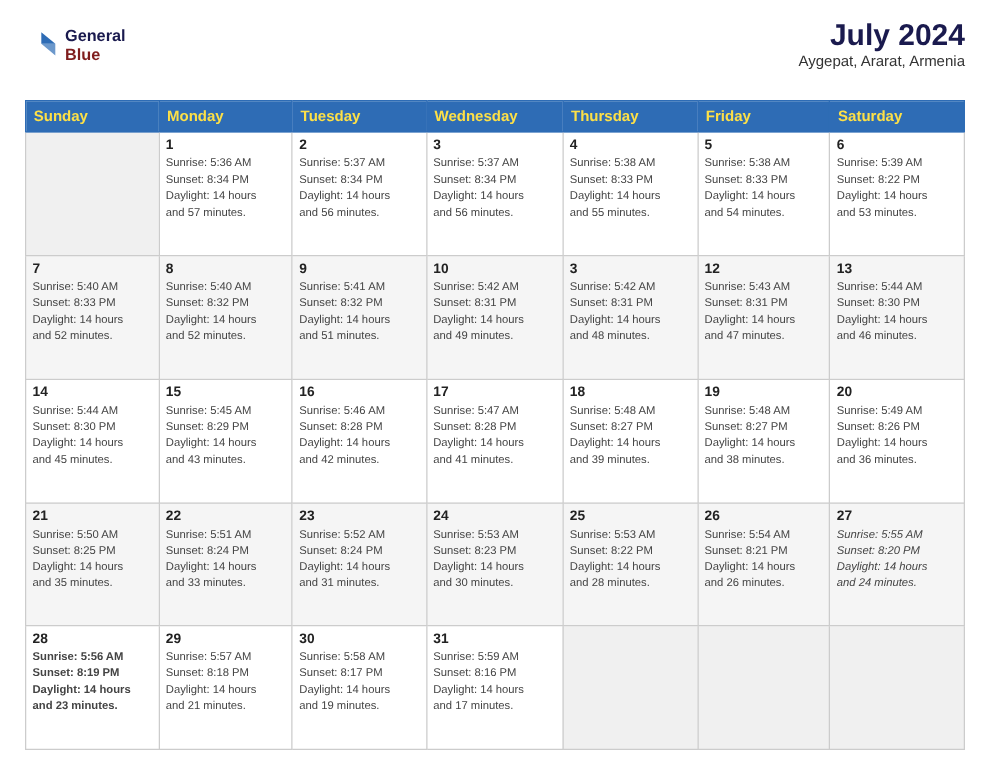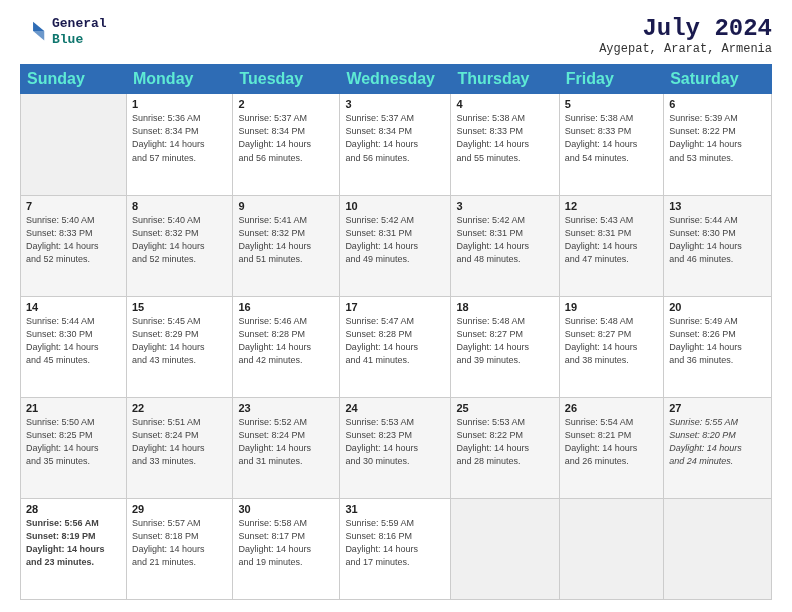--- a/index.html
+++ b/index.html
@@ -13,36 +13,35 @@
     .page {
       width: 792px;
       height: 612px;
       padding: 16px 20px 12px 20px;
       display: flex;
       flex-direction: column;
     }
     .header {
       display: flex;
       justify-content: space-between;
-      align-items: flex-start;
-      margin-bottom: 8px;
-      font-family: Liberation Mono, monospace;
+      align-items: center;
+      margin-bottom: 24px;
     }
     .logo {
       display: flex;
       align-items: center;
       gap: 4px;
     }
     .logo-text {
       font-size: 13px;
       font-weight: bold;
       color: #1a1a4e;
       line-height: 1.2;
     }
-    .logo-blue { color: #0f766e; }
+    .logo-blue { color: #7f1d1d; }
     .logo-icon {
       width: 28px;
       height: 28px;
     }
     .title-block {
       text-align: right;
     }
     .main-title {
       font-size: 24px;
       font-weight: bold;
@@ -53,22 +52,22 @@
       font-size: 12px;
       color: #333;
     }
     .calendar {
       width: 100%;
       border-collapse: collapse;
       flex: 1;
     }
     .calendar th {
       background-color: #2e6cb5;
-      color: #5eead4;
-      font-size: 16px;
+      color: #fde047;
+      font-size: 12px;
       font-weight: bold;
       padding: 5px 6px;
       text-align: left;
       border: 1px solid #2e6cb5;
     }
     .calendar td {
       border: 1px solid #ccc;
       vertical-align: top;
       padding: 4px 5px;
       font-size: 9.5px;

